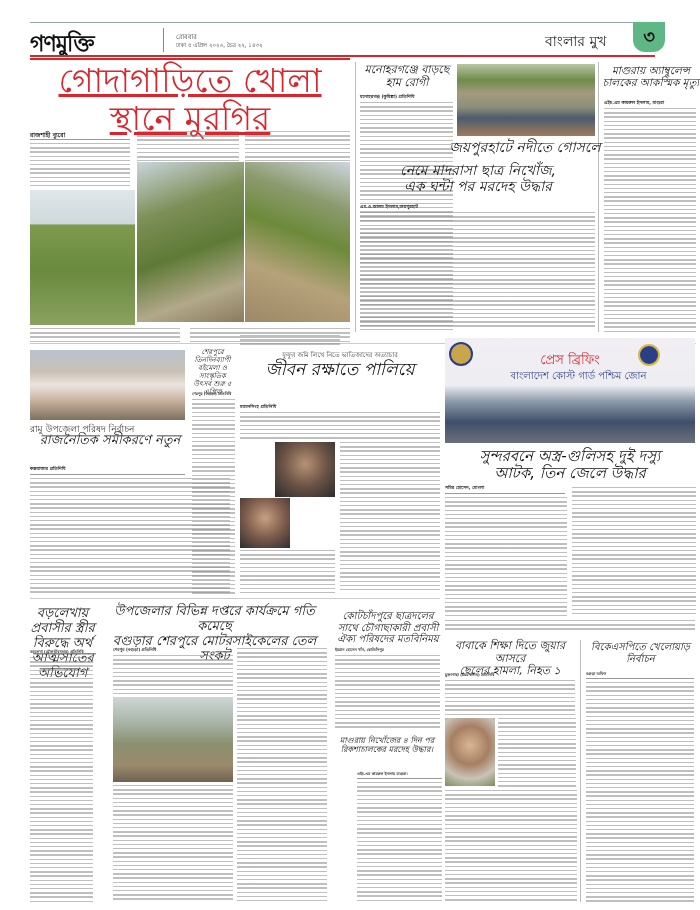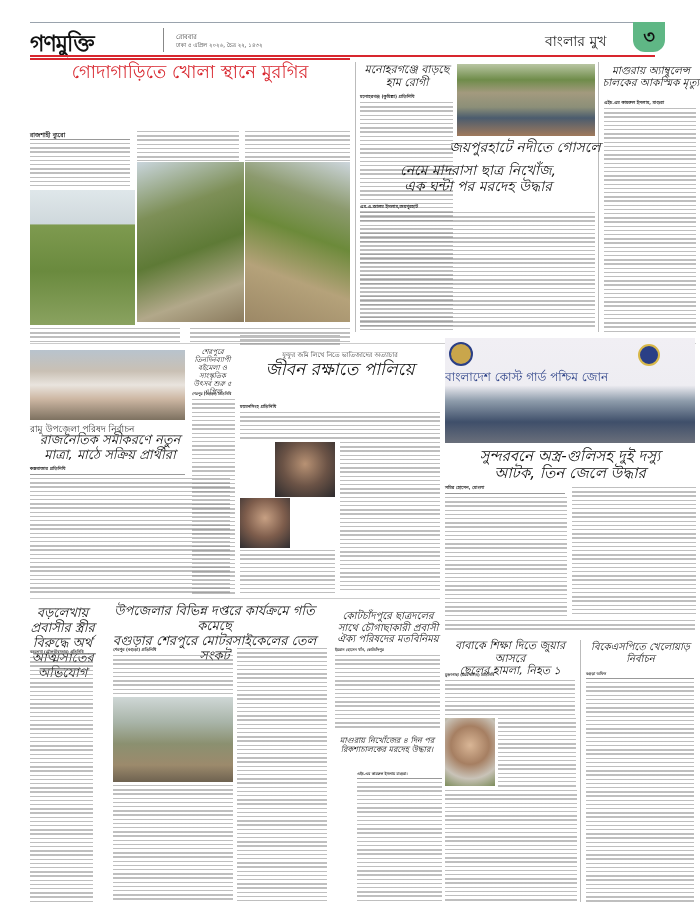--- a/index.html
+++ b/index.html
@@ -30,21 +30,21 @@
 <div class="abs topline"></div>
 <div class="abs masthead-logo">গণমুক্তি</div>
 <div class="abs vsep"></div>
 <div class="abs dateday">রোববার</div>
 <div class="abs datefull">ঢাকা ৫ এপ্রিল ২০২৬, চৈত্র ২২, ১৪৩২</div>
 <div class="abs section">বাংলার মুখ</div>
 <div class="abs pagebadge">৩</div>
 <div class="abs redline" style="left:30px;top:55px;width:625px;"></div>
 
 <div class="abs redline" style="left:30px;top:58px;width:320px;"></div>
-<div class="abs headline-red" style="left:25px;top:62px;width:330px;font-size:18px;">
+<div class="abs headline-red" style="left:25px;top:62px;width:330px;font-size:33px;text-decoration:underline;">
   <div>গোদাগাড়িতে খোলা স্থানে মুরগির</div>
 </div>
 <div class="abs byline" style="left:30px;top:130px;">রাজশাহী ব্যুরো</div>
 <div class="abs rule" style="left:30px;top:139px;width:100px;"></div>
 <div class="abs lines" style="left:30px;top:143px;width:100px;height:45px;"></div>
 <div class="abs lines" style="left:137px;top:131px;width:102px;height:30px;"></div>
 <div class="abs lines" style="left:245px;top:131px;width:105px;height:30px;"></div>
 <div class="abs body-text" style="left:137px;top:131px;width:1px;height:1px;opacity:0;">রাজশাহীর গোদাগাড়ী উপজেলার গোগ্রাম ইউনিয়নের কালাপুর গ্রামে খোলা স্থানে মুরগির বিষ্ঠা ফেলায় জনদুর্ভোগ চরমে পৌঁছেছে। এলাকাবাসী জানান, দুর্গন্ধযুক্ত বিষ্ঠা ফেলা হচ্ছে। সেই জমির পাশ দিয়ে কৃষক ও সাধারণ মানুষ প্রতিনিয়ত চলাচল করেন। কিন্তু দুর্গন্ধের কারণে থাকেন এবং তার বিরুদ্ধে থাকা অভিযোগই শক্তিশালী দেখা হচ্ছে। তাই সকলেই দাবি করছেন এই হাসানের বিরুদ্ধে মুরগির বিষ্ঠা ফেলা হচ্ছে।</div>
 
 <div class="abs photo" style="left:30px;top:190px;width:105px;height:135px;background:linear-gradient(#dfe7ea 0%,#cfd8dc 25%,#7e9a4f 26%,#6a8a3e 60%,#8aa260 100%);"></div>
@@ -78,21 +78,20 @@
 <div class="abs byline" style="left:604px;top:100px;font-size:4.5px;">এইচ.এম কামরুল ইসলাম, মাগুরা</div>
 <div class="abs lines" style="left:604px;top:108px;width:92px;height:225px;"></div>
 <div class="abs body-text" style="left:604px;top:108px;width:1px;height:1px;opacity:0;">মাগুরা সদর হাসপাতালে সামনে অসুস্থ হয়ে মোশারফ হোসেন নামে এক অ্যাম্বুলেন্স চালকের মৃত্যু হয়েছে। শুক্রবার ৫ এপ্রিল ২০২৬ সন্ধ্যা আনুমানিক সাড়ে ৭টার দিকে এ ঘটনা ঘটে। জানা গেছে, মোশারফ হোসেন ঢাকা থেকে রোগী নিয়ে মাগুরায় ফিরছিলেন।</div>
 
 <div class="abs rule" style="left:30px;top:343px;width:666px;background:#ccc;"></div>
 
 <div class="abs photo" style="left:30px;top:350px;width:155px;height:70px;background:linear-gradient(180deg,#b8c3cd 0%,#c9c0b4 30%,#e9e4de 50%,#cdb7a3 70%,#7d7160 100%);"></div>
 <div class="abs kicker" style="left:30px;top:422px;width:160px;font-size:9px;">রামু উপজেলা পরিষদ নির্বাচন</div>
 <div class="abs headline" style="left:25px;top:433px;width:170px;font-size:13px;">
   <div>রাজনৈতিক সমীকরণে নতুন</div>
-  <div>মাত্রা, মাঠে সক্রিয় প্রার্থীরা</div>
 </div>
 <div class="abs byline" style="left:30px;top:466px;font-size:4.5px;">কক্সবাজার প্রতিনিধি</div>
 <div class="abs rule" style="left:30px;top:474px;width:155px;"></div>
 <div class="abs lines" style="left:30px;top:478px;width:200px;height:115px;"></div>
 <div class="abs body-text" style="left:30px;top:478px;width:1px;height:1px;opacity:0;">কক্সবাজারের রামু উপজেলা পরিষদ নির্বাচনকে ঘিরে রাজনৈতিক সমীকরণে নতুন মাত্রা যোগ হয়েছে। সম্ভাব্য প্রার্থীরা মাঠে সক্রিয় হয়ে উঠেছেন। বিভিন্ন ইউনিয়নে গণসংযোগ, উঠান বৈঠক ও সভা-সমাবেশ করছেন প্রার্থীরা। ভোটারদের মধ্যে নির্বাচন নিয়ে ব্যাপক আগ্রহ দেখা দিয়েছে।</div>
 
 <div class="abs headline" style="left:190px;top:348px;width:45px;font-size:7px;">শেরপুরে তিনদিনব্যাপী বইমেলা ও সাংস্কৃতিক উৎসব শুরু ৫ এপ্রিল</div>
 <div class="abs byline" style="left:192px;top:391px;font-size:3.8px;">শেরপুর (বগুড়া) প্রতিনিধি</div>
 <div class="abs lines" style="left:192px;top:399px;width:43px;height:195px;"></div>
 <div class="abs body-text" style="left:192px;top:399px;width:1px;height:1px;opacity:0;">ভোলাহাটী আবেগকিত মানুষ শহরে আন্দোলনের শহীদদের স্মরণে শেরপুরে শুরু হচ্ছে তিনদিনব্যাপী বইমেলা ও সাংস্কৃতিক উৎসব। বিশ্ববিদ্যালয়কেন্দ্রিক এর আয়োজন এবং সাংস্কৃতিক বিষয়ক আয়োজনে আগামী ৫ এপ্রিল থেকে ৭ এপ্রিল পর্যন্ত চলবে।</div>
@@ -104,21 +103,22 @@
 </div>
 <div class="abs byline" style="left:240px;top:404px;font-size:4.5px;">ময়মনসিংহ প্রতিনিধি</div>
 <div class="abs lines" style="left:240px;top:412px;width:200px;height:28px;"></div>
 <div class="abs body-text" style="left:240px;top:412px;width:1px;height:1px;opacity:0;">ময়মনসিংহের আঞ্চলিক ভাষায় একটি প্রবাদ আছে ‘ফুফু থেকে ভাতিজা’, এরকম বাস্তবে অনেক পরিবারে অত্যাচারের কাহিনী রয়েছে। ফুফুর জমি লিখে নিতে ভাতিজারা নানাভাবে নির্যাতন চালাচ্ছে বলে অভিযোগ উঠেছে।</div>
 <div class="abs photo" style="left:275px;top:442px;width:60px;height:55px;background:radial-gradient(circle at 50% 40%,#b89274 0%,#6b5346 50%,#2c2a2c 100%);"></div>
 <div class="abs photo" style="left:240px;top:498px;width:50px;height:50px;background:radial-gradient(circle at 50% 40%,#c7a083 0%,#7e5d4c 50%,#2f2d30 100%);"></div>
 <div class="abs lines" style="left:340px;top:442px;width:100px;height:150px;"></div>
 <div class="abs lines" style="left:240px;top:550px;width:95px;height:44px;"></div>
 
 <div class="abs photo" style="left:445px;top:338px;width:250px;height:105px;background:linear-gradient(180deg,#f1eff4 0%,#eeedf2 45%,#8e9cab 60%,#3f4f6a 80%,#6a6f7b 100%);">
-  <div style="position:absolute;left:0;right:0;top:30px;color:#2a3f86;font-size:12px;">বাংলাদেশ কোস্ট গার্ড পশ্চিম জোন</div>
+  <div style="position:absolute;left:0;right:0;top:12px;text-align:center;color:#d8262e;font-size:13px;">প্রেস ব্রিফিং</div>
+  <div style="position:absolute;left:17px;right:0;top:30px;text-align:center;color:#2a3f86;font-size:10px;">বাংলাদেশ কোস্ট গার্ড পশ্চিম জোন</div>
   <div style="position:absolute;left:4px;top:4px;width:24px;height:24px;border-radius:50%;background:#c9a64b;border:2px solid #2a3f86;"></div>
   <div style="position:absolute;right:35px;top:6px;width:22px;height:22px;border-radius:50%;background:#2a3f86;border:2px solid #d8b84a;"></div>
 </div>
 
 <div class="abs headline" style="left:440px;top:448px;width:260px;font-size:15px;">
   <div>সুন্দরবনে অস্ত্র-গুলিসহ দুই দস্যু</div>
   <div>আটক, তিন জেলে উদ্ধার</div>
 </div>
 <div class="abs byline" style="left:445px;top:485px;font-size:4.5px;">সমির হোসেন, মোংলা</div>
 <div class="abs rule" style="left:445px;top:493px;width:120px;"></div>

